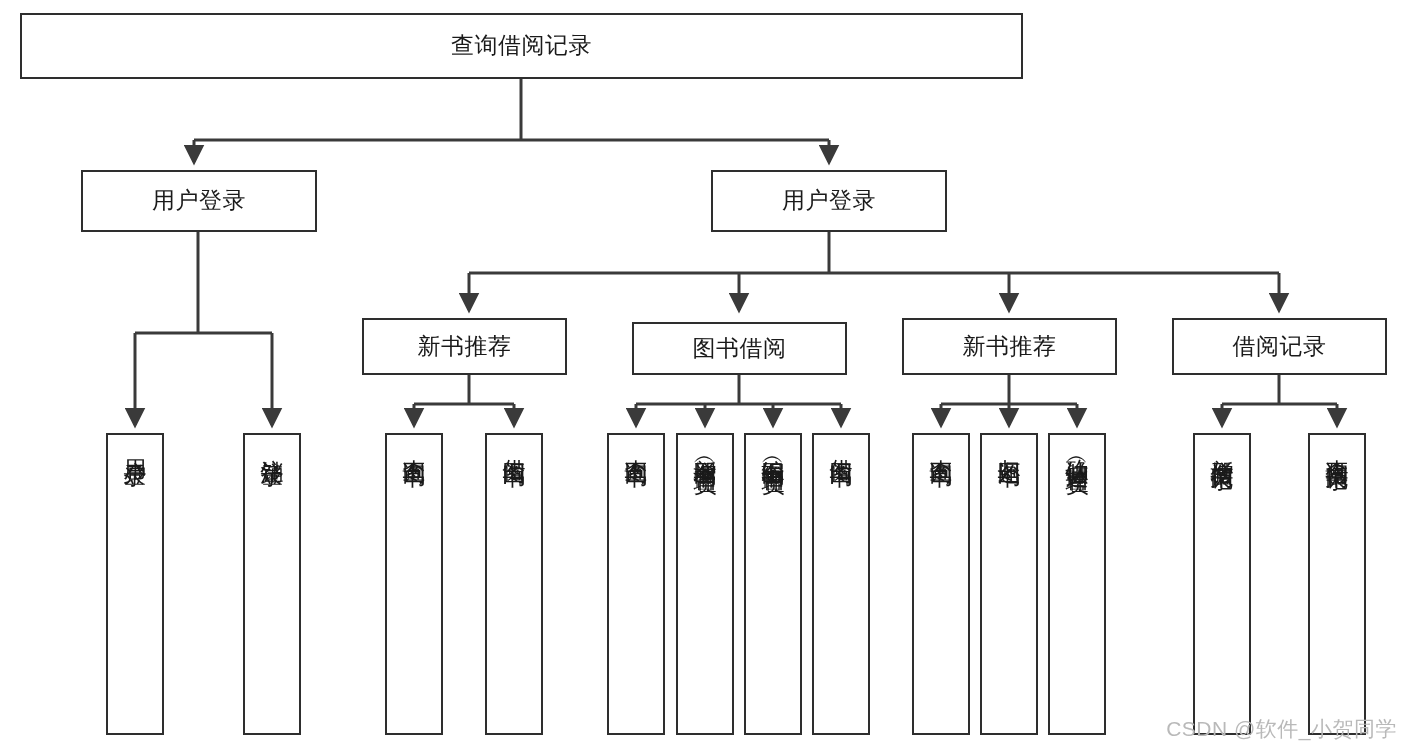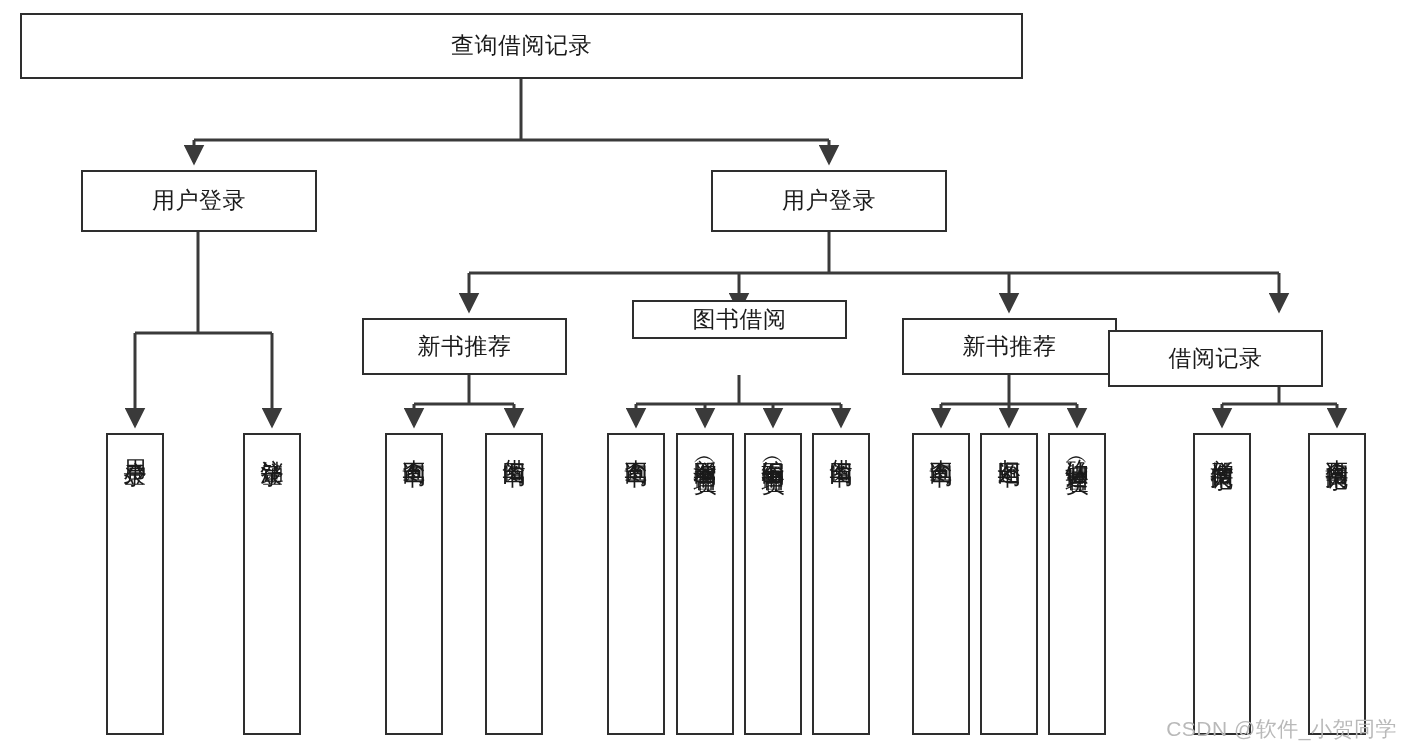--- a/index.html
+++ b/index.html
@@ -139,27 +139,27 @@
   <div class="node h" style="left:81px; top:170px; width:236px; height:62px;">
     <span class="node-label">用户登录</span>
   </div>
   <div class="node h" style="left:711px; top:170px; width:236px; height:62px;">
     <span class="node-label">用户登录</span>
   </div>
 
   <div class="node h" style="left:362px; top:318px; width:205px; height:57px;">
     <span class="node-label">新书推荐</span>
   </div>
-  <div class="node h" style="left:632px; top:300px; width:215px; height:39px;">
+  <div class="node h" style="left:632px; top:322px; width:215px; height:53px;">
     <span class="node-label">图书借阅</span>
   </div>
   <div class="node h" style="left:902px; top:318px; width:215px; height:57px;">
     <span class="node-label">新书推荐</span>
   </div>
-  <div class="node h" style="left:1108px; top:318px; width:215px; height:57px;margin-top:12px;">
+  <div class="node h" style="left:1172px; top:318px; width:215px; height:57px;">
     <span class="node-label">借阅记录</span>
   </div>
 
   <div class="node v" style="left:106px; top:433px; width:58px; height:302px;">
     <span class="node-label">用户登录</span>
   </div>
   <div class="node v" style="left:243px; top:433px; width:58px; height:302px;">
     <span class="node-label">注销登录</span>
   </div>
 

